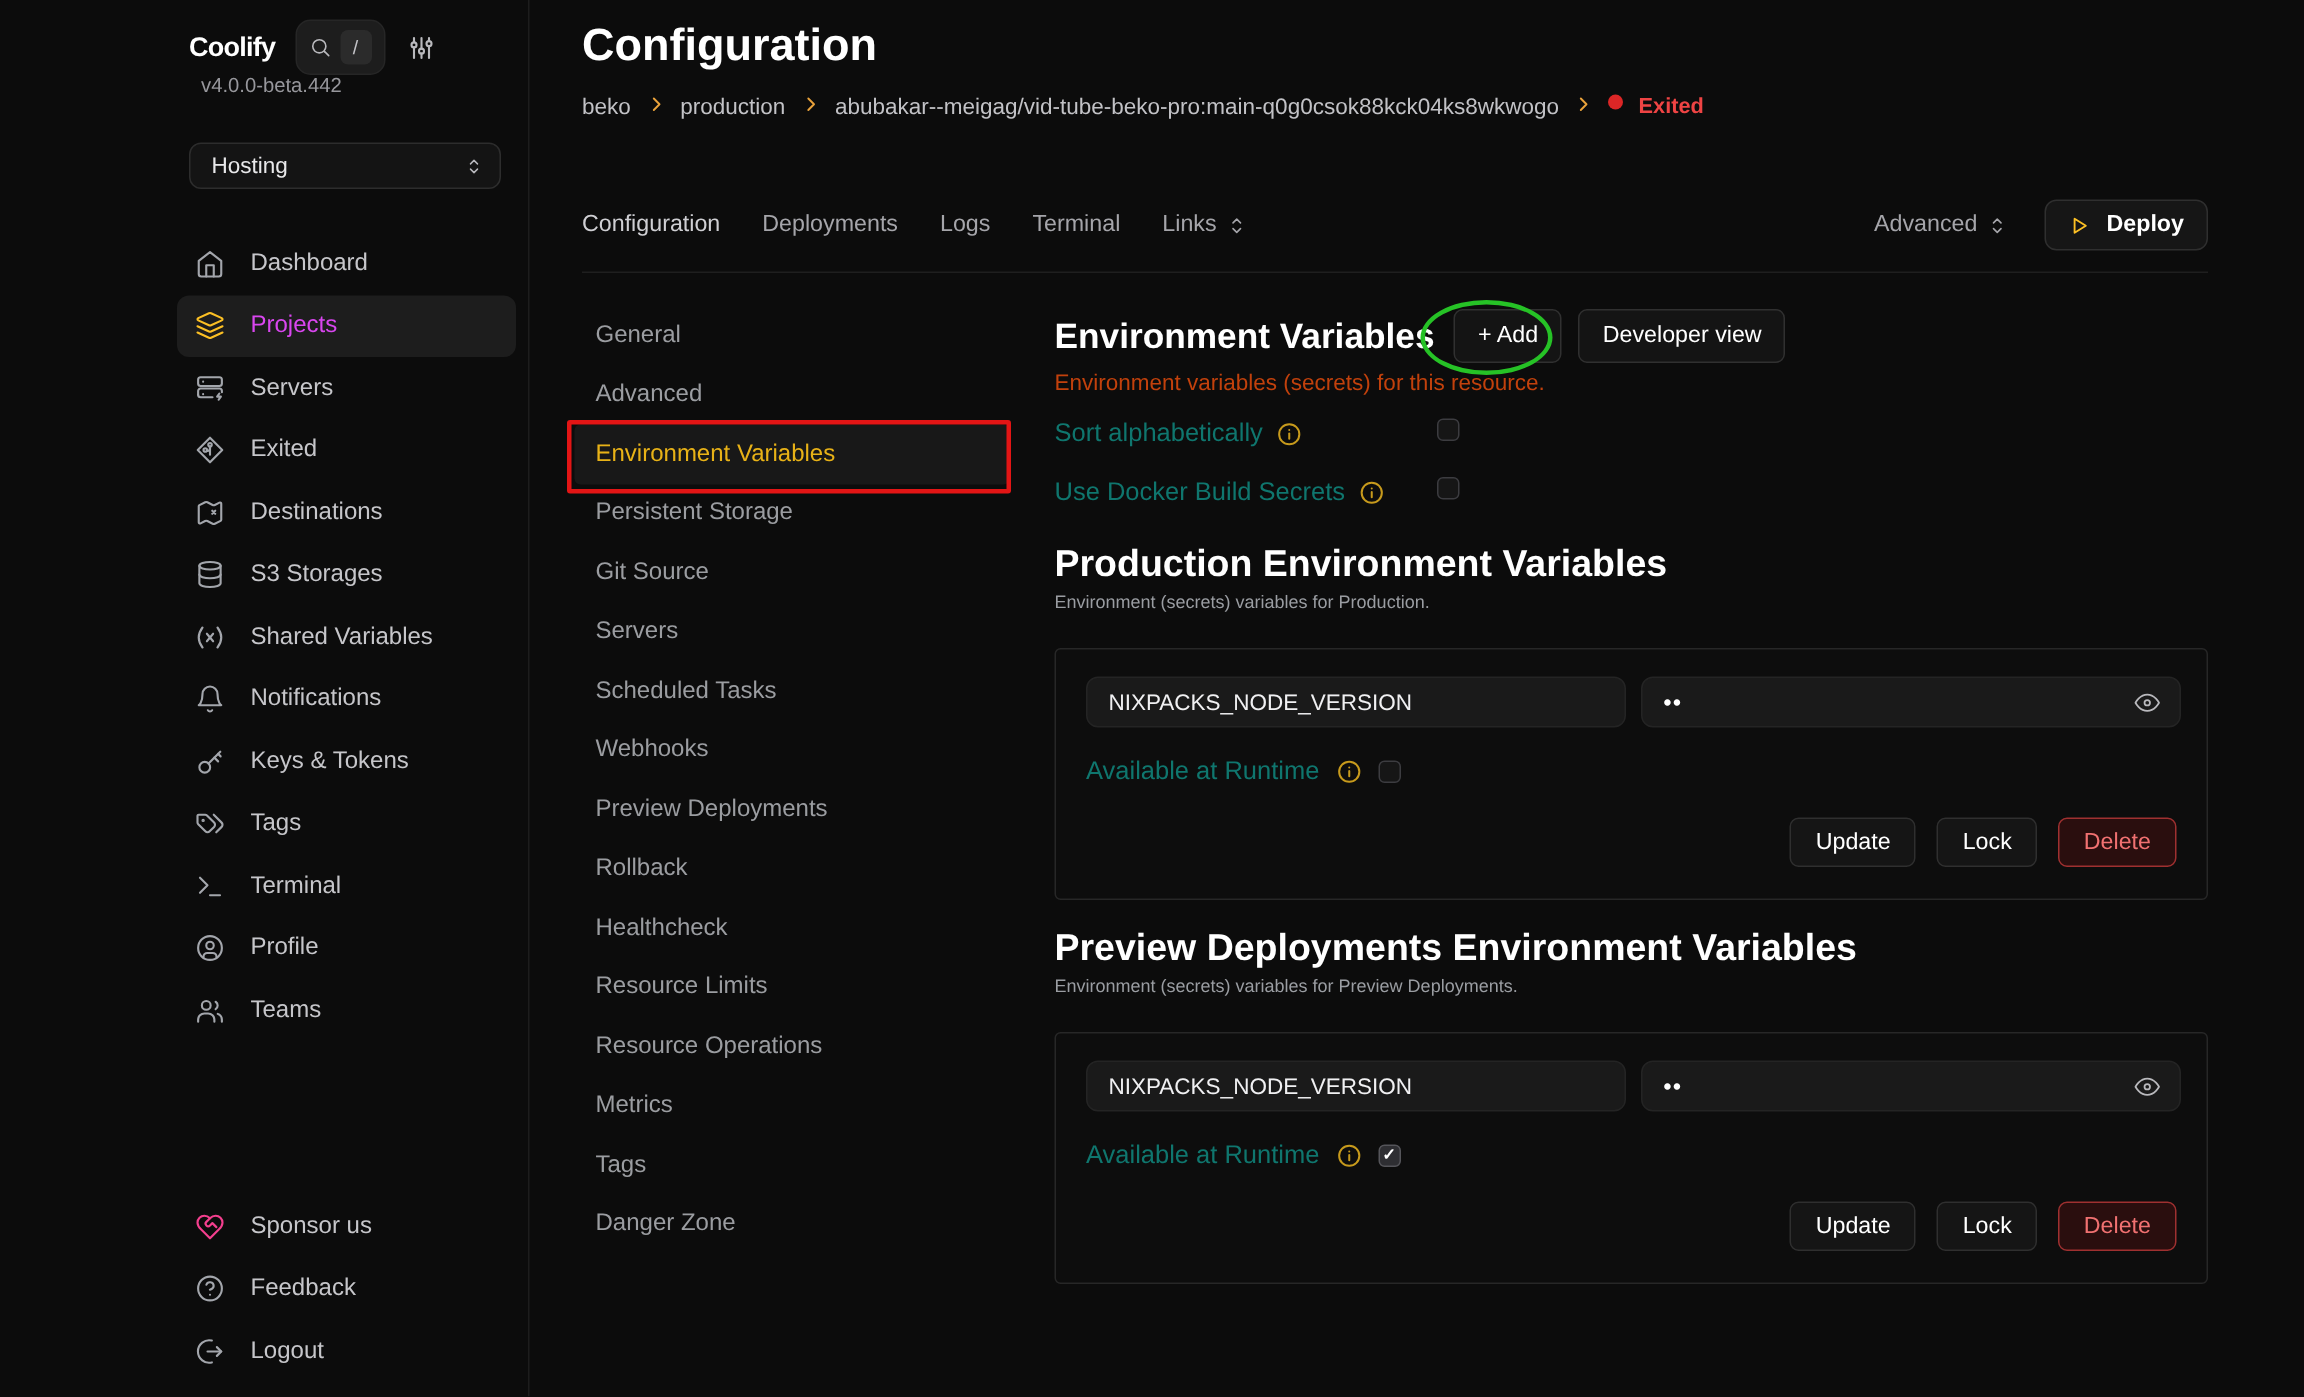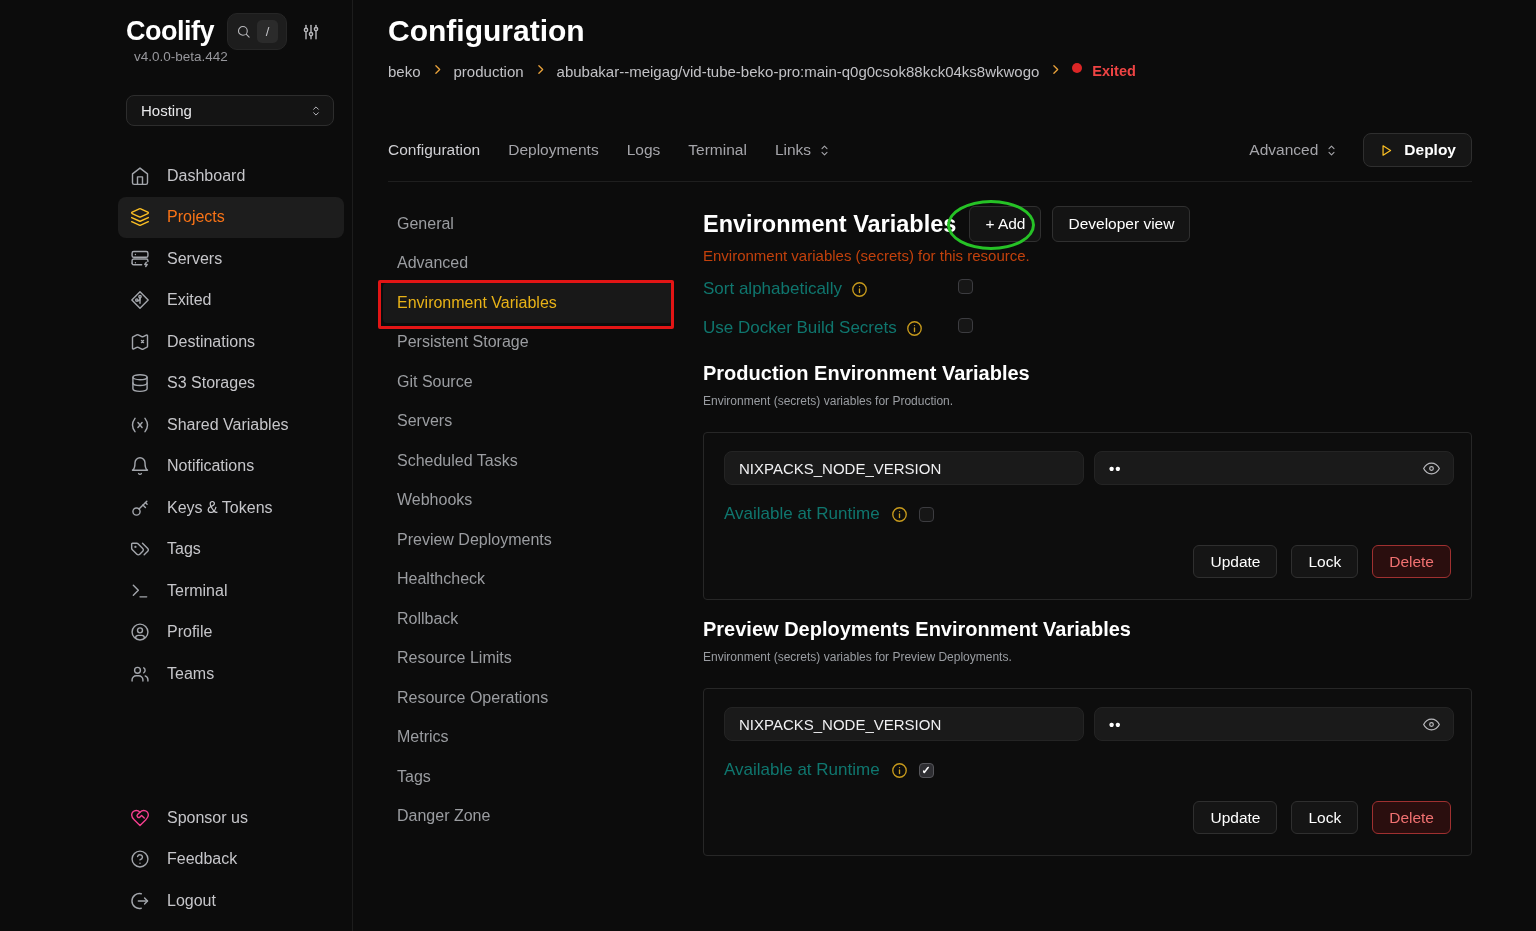--- a/index.html
+++ b/index.html
@@ -9,36 +9,36 @@
     font-family:"Liberation Sans", sans-serif;
     overflow:hidden; position:relative;
   }
   svg { fill:none; stroke:currentColor; stroke-width:1.7; stroke-linecap:round; stroke-linejoin:round; }
   .icon { width:20px; height:20px; flex:0 0 auto; }
 
   
   .sidebar { position:absolute; left:0; top:0; width:353px; height:931px; border-right:1px solid #1d1d1d; }
   .side-inner { position:absolute; left:118px; top:0; width:226px; }
   .brand-row { position:absolute; top:13px; left:0; display:flex; align-items:center; }
-  .brand { font-size:27px; font-weight:800; letter-spacing:-0.5px; margin-left:8px; }
+  .brand { font-size:18px; font-weight:800; letter-spacing:-0.5px; margin-left:8px; }
   .search-btn { margin-left:13px; width:60px; height:37px; background:#1d1d1d; border:1px solid #262626; border-radius:10px;
     display:flex; align-items:center; justify-content:center; gap:6px; color:#b9b9bd; cursor:pointer; }
   .search-btn .icon { width:15px; height:15px; }
   .kbd-slash { width:21px; height:23px; background:#2b2b2b; border-radius:5px; font-size:13px; color:#c3c3c7;
     display:flex; align-items:center; justify-content:center; }
   .sliders-btn { margin-left:14px; color:#b9b9bd; display:flex; cursor:pointer; }
   .version { position:absolute; top:49px; left:16px; font-size:13.5px; color:#97979c; }
   .team-select { position:absolute; top:95px; left:8px; width:208px; height:31px; background:#141414; border:1px solid #2d2d2d;
     border-radius:8px; display:flex; align-items:center; padding:0 10px 0 14px; font-size:15px; color:#e8e8ea; cursor:pointer; }
   .team-select .updown { margin-left:auto; width:14px; height:14px; color:#b5b5ba; }
   .nav { position:absolute; top:155px; left:0; width:226px; }
   .nav-item { height:41.5px; display:flex; align-items:center; gap:17px; padding:0 12px; border-radius:8px;
     color:#c6c6ca; font-size:16px; cursor:pointer; }
   .nav-item .icon { color:#a3a6ac; }
-  .nav-item.active { background:#1d1d1d; color:#f97316; }
+  .nav-item.active { background:#1d1d1d; color:#d946ef; }
   .nav-item.active .icon { color:#fbbf24; }
   .side-footer { position:absolute; top:797px; left:0; width:226px; }
   .pink { color:#f43f8e !important; }
 
   
   .main { position:absolute; left:353px; top:0; width:1183px; height:794px; }
   .page-title { position:absolute; left:35px; top:14px; font-size:30px; font-weight:700; }
   .breadcrumb { position:absolute; left:35px; top:63px; display:flex; gap:10px; font-size:15px; color:#c2c2c6; }
   .crumb-chevron { width:13px; height:13px; color:#e9a23b; stroke-width:2.4; }
   .status-dot { width:10px; height:10px; border-radius:50%; background:#dc2626; }
@@ -72,21 +72,21 @@
   .content-desc { position:absolute; left:0; top:247px; font-size:15px; color:#c2410c; }
   .toggle-row { position:absolute; left:0; height:20px; display:flex; align-items:center; gap:9px; }
   .toggle-label { font-size:17px; color:#0f766e; }
   .info-icon { width:17px; height:17px; color:#c79a1c; stroke-width:1.9; }
   .checkbox { position:absolute; left:255px; width:15px; height:15px; background:#161616; border:1.5px solid #3c3c40;
     border-radius:4px; cursor:pointer; display:flex; align-items:center; justify-content:center; }
   .checkbox.inline { position:static; }
   .checkbox.checked { background:#2e2e32; border-color:#55555a; }
   .checkbox.checked::after { content:"\2713"; color:#fff; font-size:11px; font-weight:700; line-height:1; }
 
-  .section-head { position:absolute; left:0; font-size:20px; font-weight:700; }
+  .section-head { position:absolute; left:0; font-size:25px; font-weight:700; }
   .section-desc { position:absolute; left:0; font-size:12px; color:#9a9da2; }
   .var-card { position:absolute; left:0; width:769px; height:168px; background:#0d0d0d; border:1px solid #272727; border-radius:4px;padding-left:36px; }
   .inputs-row { position:absolute; left:20px; right:17px; top:18px; display:flex; gap:10px; }
   .key-input { flex:0 0 360px; height:34px; background:#1a1a1a; border:1px solid #242424; border-radius:8px;
     color:#f0f0f2; font-size:15px; padding:0 14px; font-family:inherit; }
   .value-field { flex:1; height:34px; background:#1a1a1a; border:1px solid #242424; border-radius:8px;
     display:flex; align-items:center; padding:0 12px 0 14px; position:relative; }
   .masked { font-size:15px; font-weight:700; letter-spacing:1px; color:#fff; }
   .eye-btn { margin-left:auto; color:#b9b9bd; display:flex; cursor:pointer; background:none; border:none; }
   .eye-btn .icon { width:19px; height:19px; stroke-width:1.5; }
@@ -325,22 +325,22 @@
   <ul class="subnav">
     <li>General</li>
     <li>Advanced</li>
     <li class="active">Environment Variables</li>
     <li>Persistent Storage</li>
     <li>Git Source</li>
     <li>Servers</li>
     <li>Scheduled Tasks</li>
     <li>Webhooks</li>
     <li>Preview Deployments</li>
+    <li>Rollback</li>
     <li>Healthcheck</li>
-    <li>Rollback</li>
     <li>Resource Limits</li>
     <li>Resource Operations</li>
     <li>Metrics</li>
     <li>Tags</li>
     <li>Danger Zone</li>
   </ul>
   <div class="annotation-red"></div>
 
   <section class="content">
     <div class="content-head">

